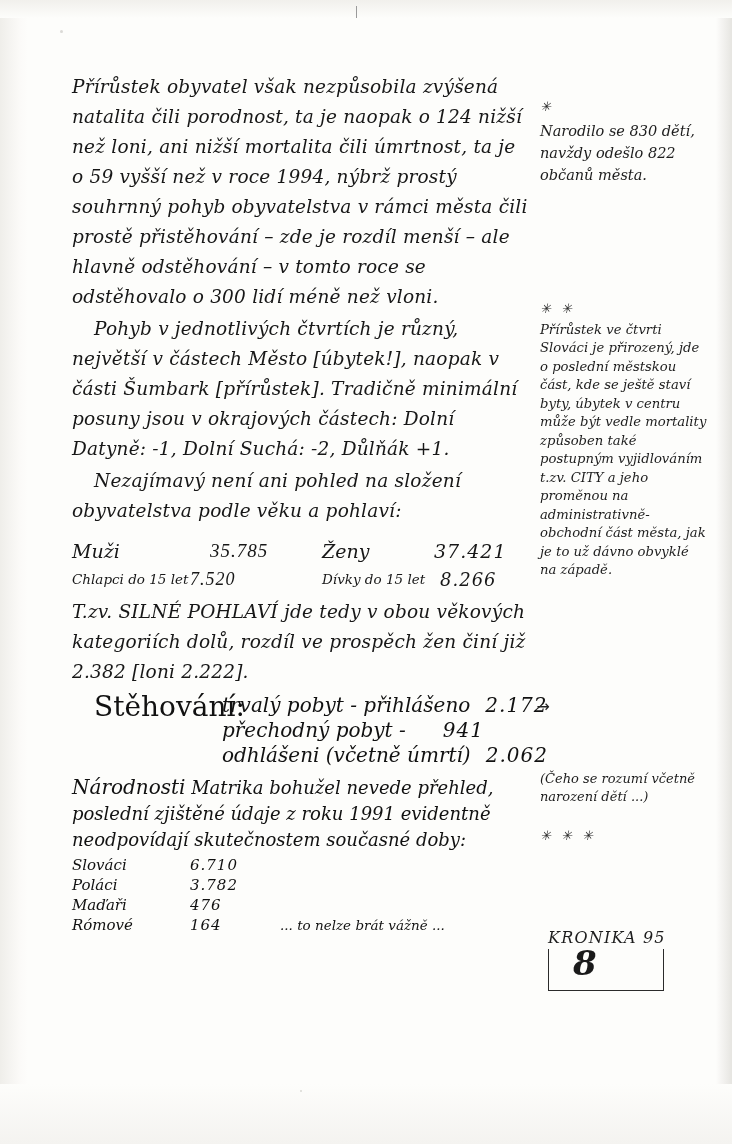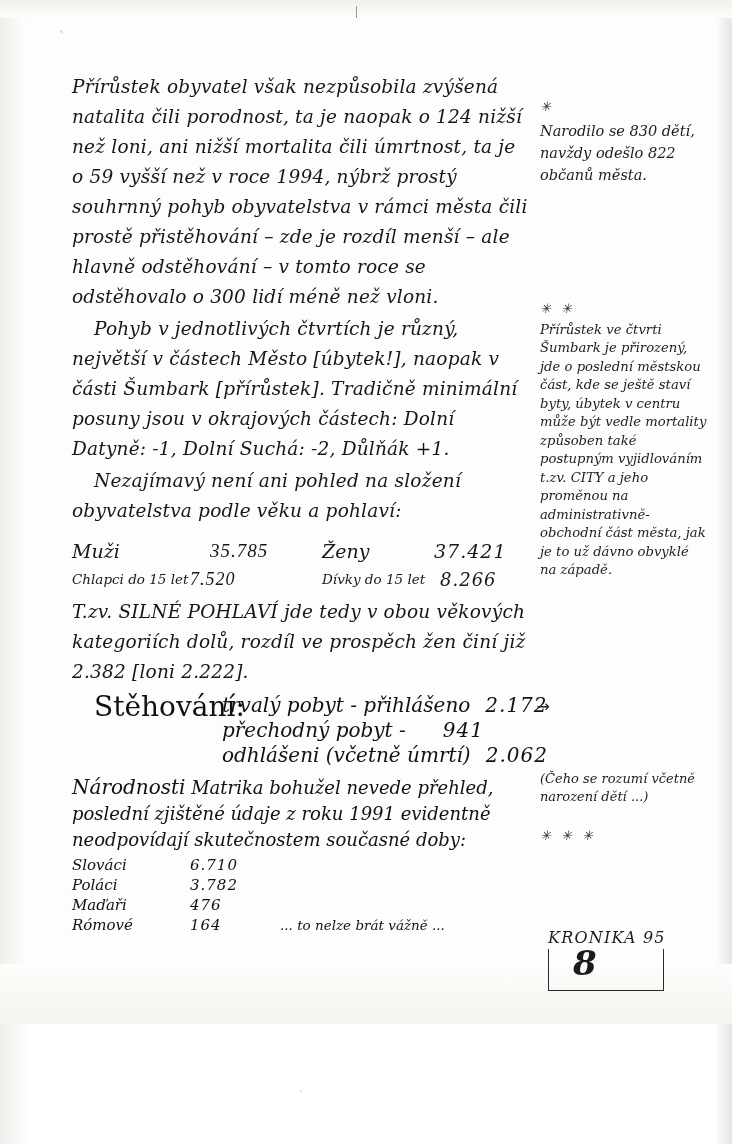--- a/index.html
+++ b/index.html
@@ -11,21 +11,21 @@
     width: 732px;
     height: 1144px;
     font-family: "DejaVu Sans", sans-serif;
     color: #111;
     position: relative;
     overflow: hidden;
   }
   #page {
     position: relative;
     width: 732px;
-    height: 1024px;
+    height: 1144px;
     background: #fdfdfb;
   }
   
   .edge-left {
     position: absolute;
     left: 0; top: 0;
     width: 28px; height: 1144px;
     background: linear-gradient(to right, #efeeea 0%, #fbfaf8 70%, #fdfdfb 100%);
   }
   .edge-right {
@@ -330,21 +330,21 @@
 
   </div>
 
   <div class="margin-note" id="note-births">
     <div class="note-star">✳</div>
     <div>Narodilo se 830 dětí, navždy odešlo 822 občanů města.</div>
   </div>
 
   <div class="margin-note" id="note-growth">
     <div class="note-star">✳ ✳</div>
-    <div>Přírůstek ve čtvrti Šumbark je přirozený, jde o poslední městskou část, kde se ještě staví byty, úbytek v centru může být vedle mortality způsoben také postupným vyjidlováním t.zv. CITY a jeho proměnou na administrativně-obchodní část města, jak je to už dávno obvyklé na západě.</div>
+    <div>Přírůstek ve čtvrti Slováci je přirozený, jde o poslední městskou část, kde se ještě staví byty, úbytek v centru může být vedle mortality způsoben také postupným vyjidlováním t.zv. CITY a jeho proměnou na administrativně-obchodní část města, jak je to už dávno obvyklé na západě.</div>
   </div>
 
   <div class="margin-note" id="note-permanent">
     <div>(Čeho se rozumí včetně narození dětí ...)</div>
   </div>
 
   <div class="margin-note" id="note-source">
     <div class="note-star">✳ ✳ ✳</div>
   </div>
 

